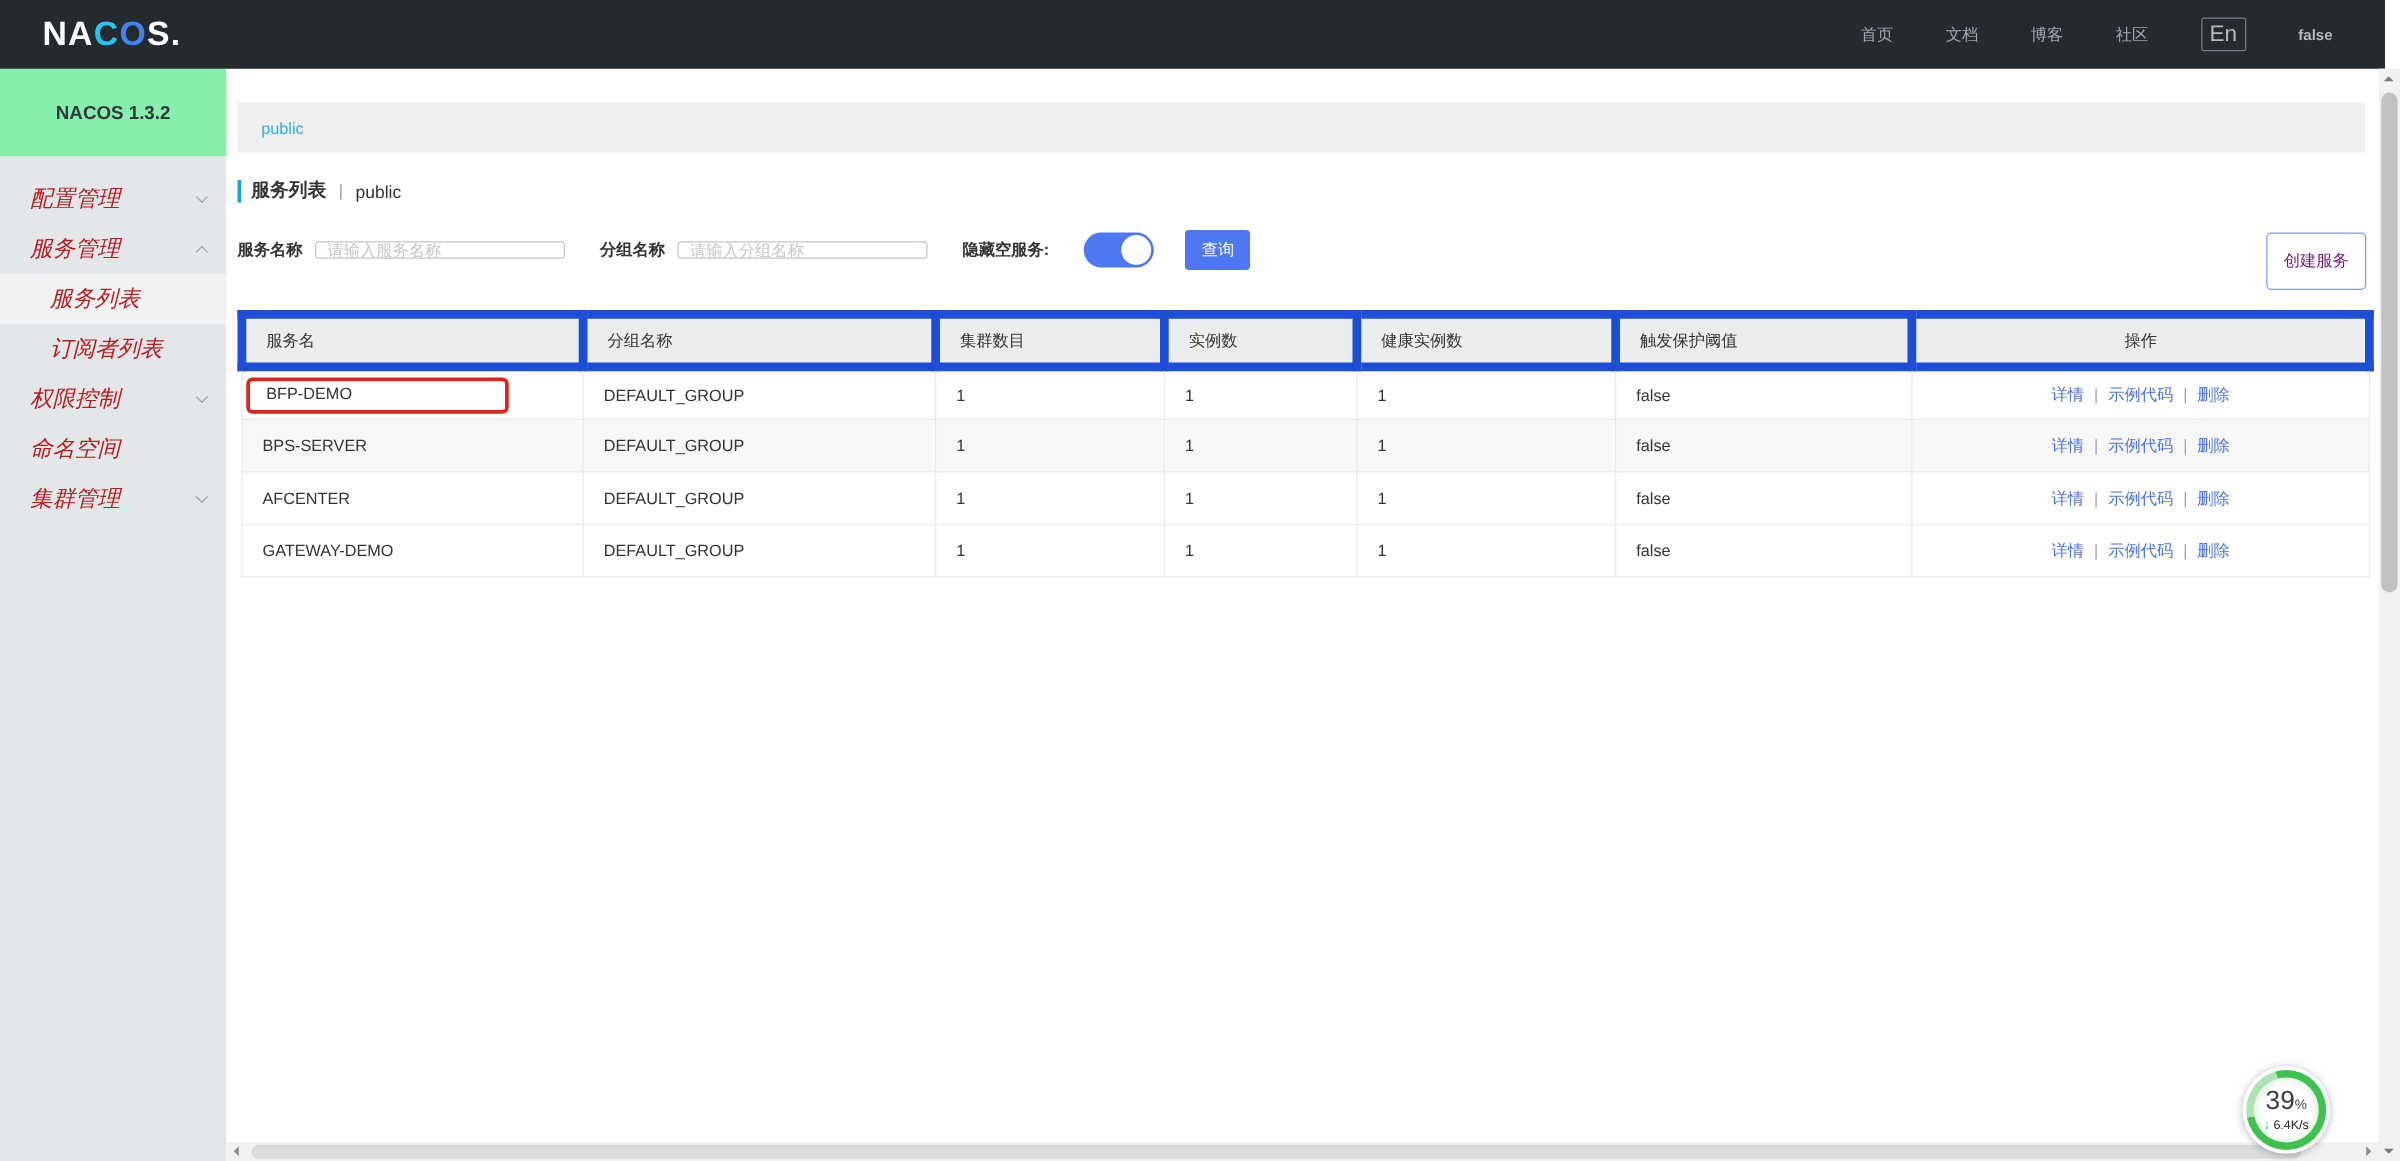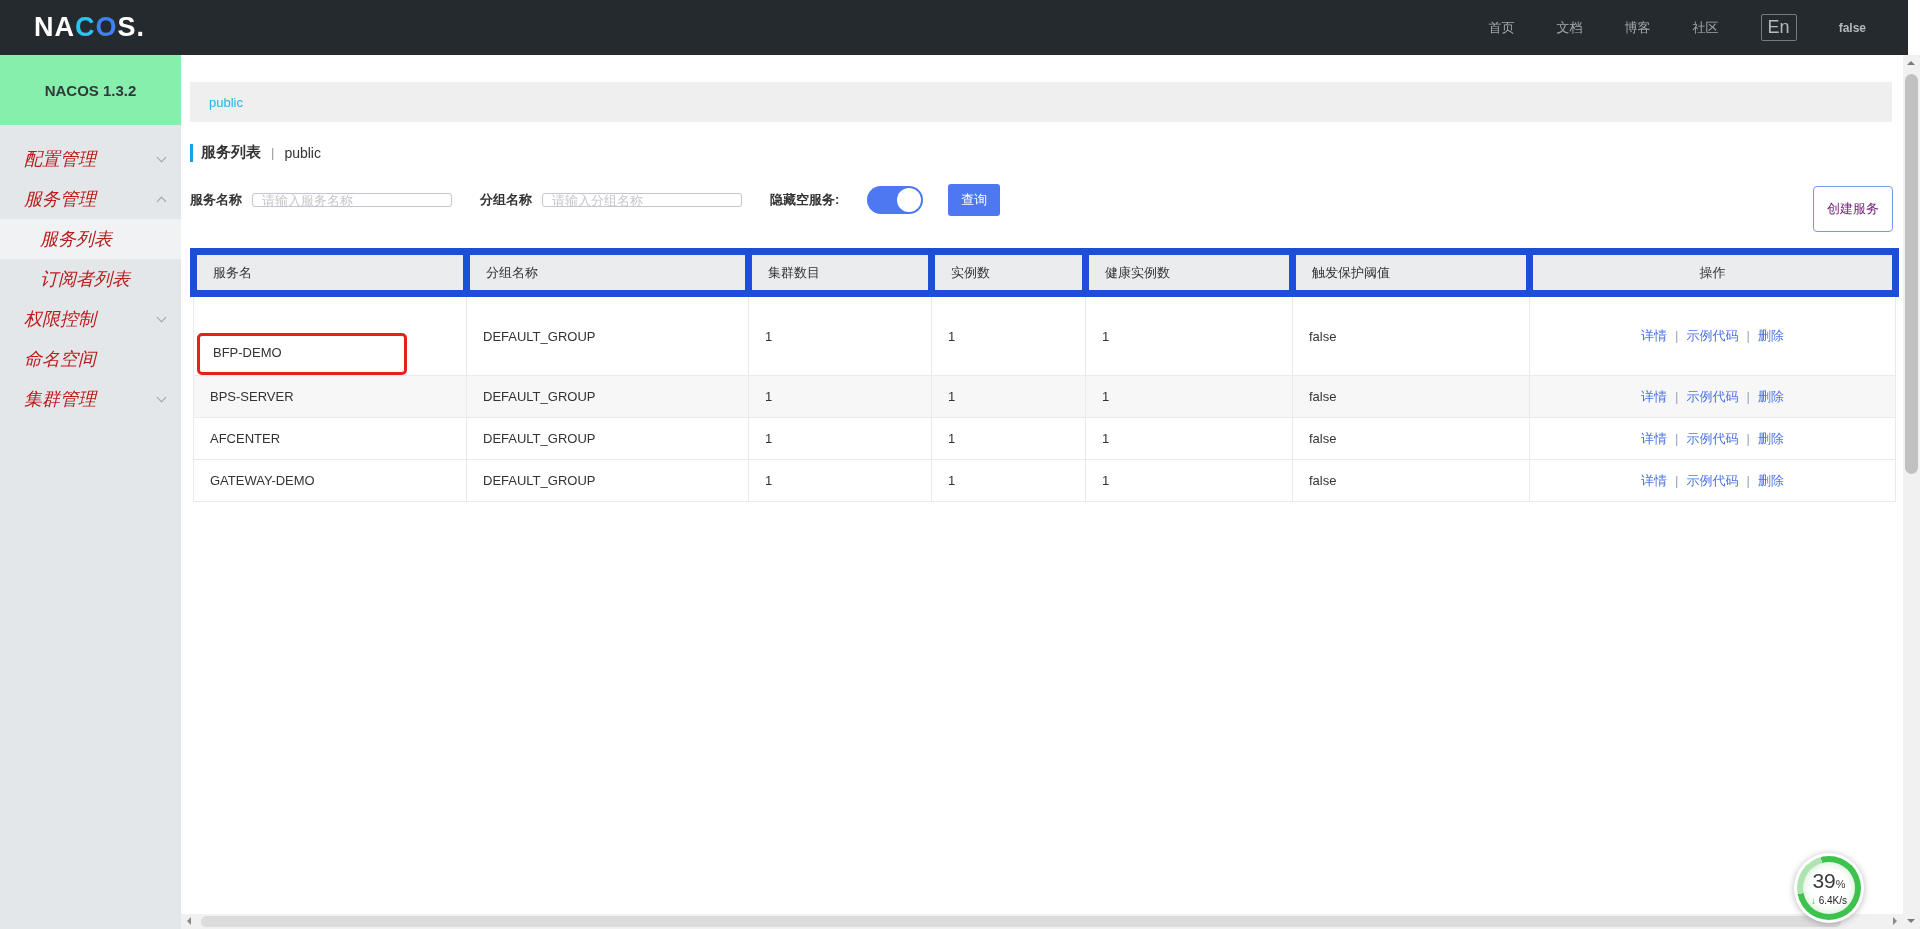--- a/index.html
+++ b/index.html
@@ -49,21 +49,21 @@
 
   
   .svc-table { position:absolute; left:9px; top:193px; width:1702px; border-collapse:collapse; table-layout:fixed; }
   .svc-table th { background:#ebecee; font-weight:normal; color:#333; font-size:13px; text-align:left; height:42px; padding:0 16px; border:7px solid #1d4ed8; }
   .svc-table th.center { text-align:center; }
   .svc-table td { height:42px; padding:0 16px; font-size:13px; color:#333; border:1px solid #e8eaec; background:#fff; }
   .svc-table tr.alt td { background:#f7f7f7;margin-left:24px; }
   .svc-table td.actions { text-align:center; }
   .act-link { color:#4a72e8; text-decoration:none; cursor:pointer; }
   .act-sep { color:#9aa6b5; margin:0 8px; }
-  .hl-box { display:inline-flex; align-items:center; height:42px; min-width:210px; margin-left:-13px; padding:0 10px 4px 13px; border:3px solid #e0241d; border-radius:5px;margin-top:36px; }
+  .hl-box { display:inline-flex; align-items:center; height:29px; min-width:210px; margin-left:-13px; padding:0 10px 4px 13px; border:3px solid #e0241d; border-radius:5px; }
 
   
   .vscroll { position:absolute; right:0; top:55px; width:17px; bottom:0; background:#f1f1f1; z-index:40; }
   .vthumb { position:absolute; left:2px; width:13px; top:19px; height:400px; background:#c1c1c1; border-radius:7px; cursor:pointer; }
   .hscroll { position:absolute; left:181px; right:17px; bottom:0; height:15px; background:#f1f1f1; z-index:35; }
   .hthumb { position:absolute; top:2px; height:11px; left:20px; width:1640px; background:#dcdcdc; border-radius:6px; cursor:pointer; }
   .arr { position:absolute; width:0; height:0; border:4px solid transparent; }
   .arr.up   { left:4px; top:6px;  border-bottom-color:#7a7a7a; border-top-width:0; }
   .arr.down { left:4px; bottom:6px; border-top-color:#7a7a7a; border-bottom-width:0; }
   .arr.left { left:6px; top:3px;  border-right-color:#8a8a8a; border-left-width:0; }

